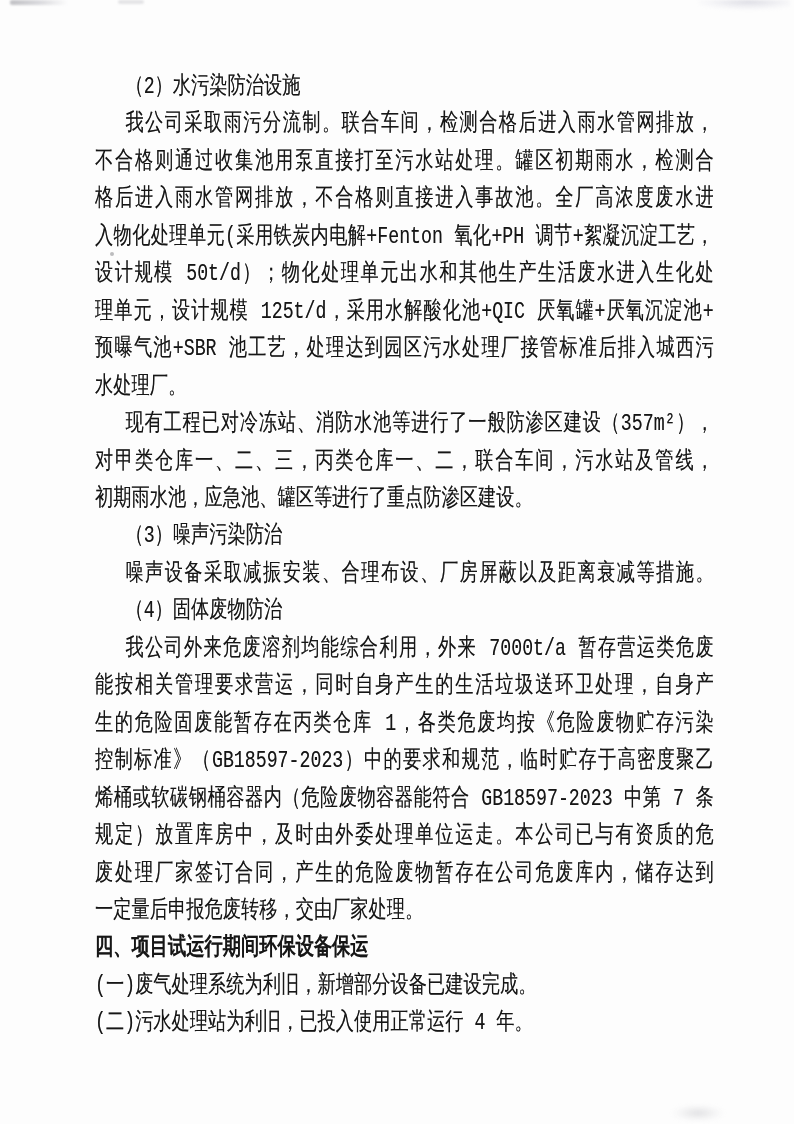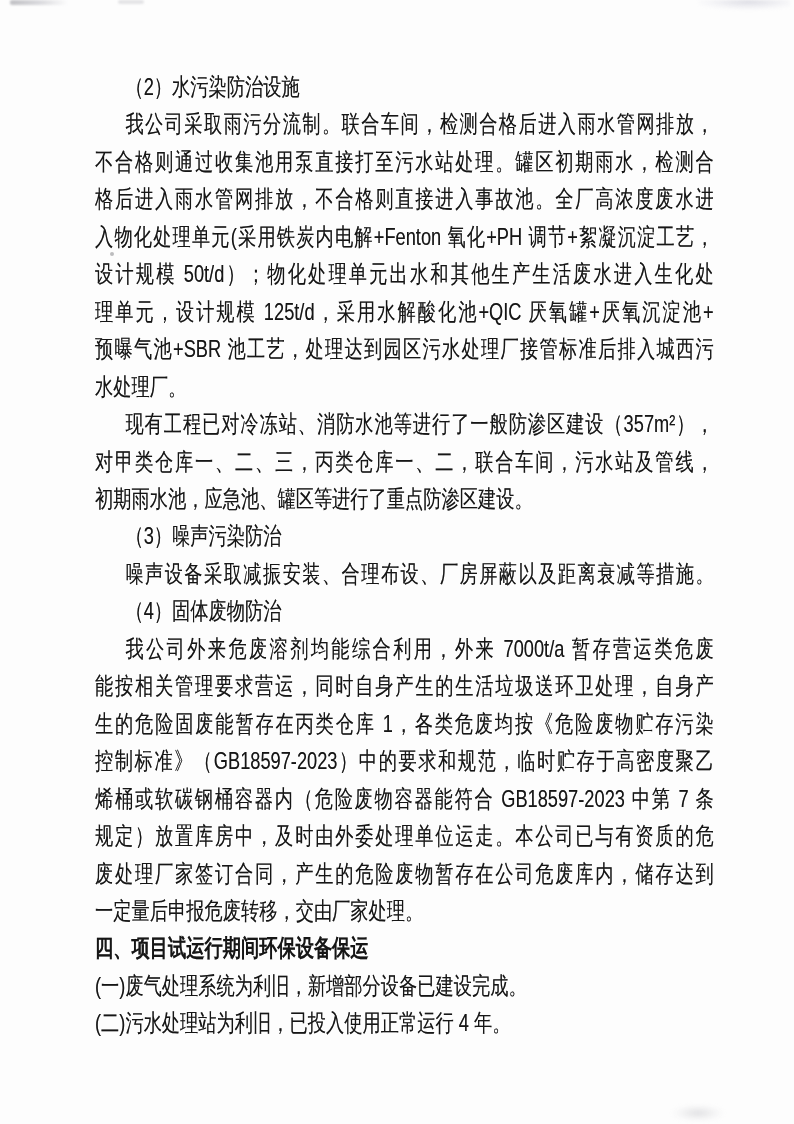--- a/index.html
+++ b/index.html
@@ -2,21 +2,21 @@
 <html><head>
 <meta charset="utf-8">
 <style>
   html, body { margin: 0; padding: 0; background: #e8e8e8; }
   .page {
     position: relative;
     width: 794px;
     height: 1124px;
     background: #fdfdfd;
     overflow: hidden;
-    font-family: Liberation Sans, sans-serif;
+    font-family: Liberation Mono, monospace;
   }
   .text-block {
     position: absolute;
     left: 95px;
     top: 68px;
     width: 814px;               
     transform: scaleX(0.76);    
     transform-origin: 0 0;
     font-size: 24px;
     line-height: 37.45px;

